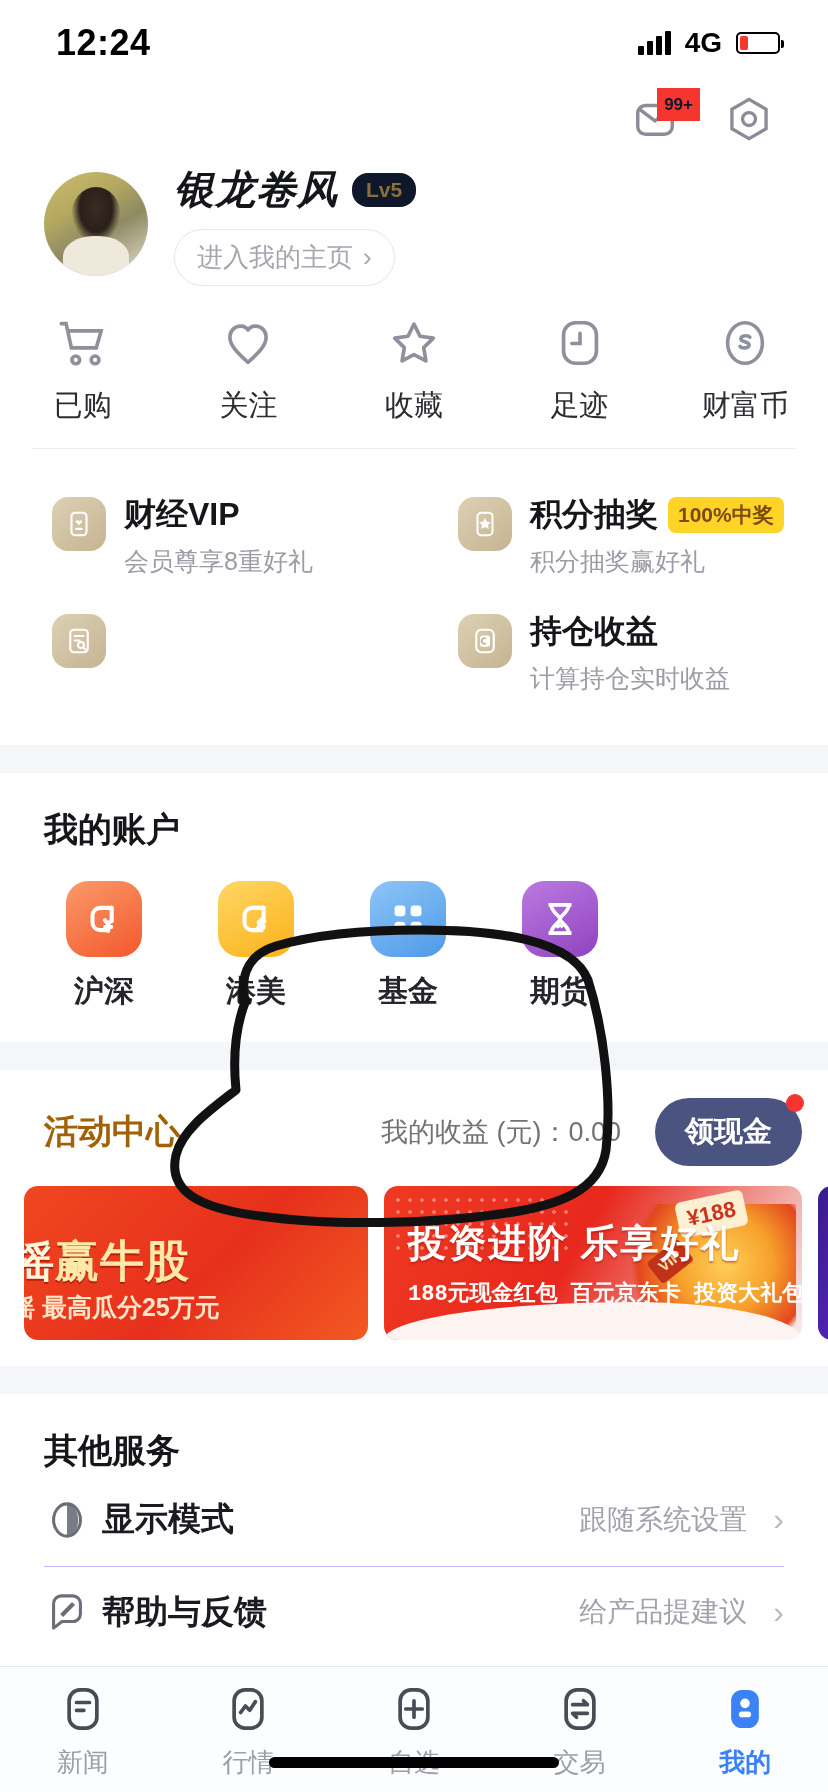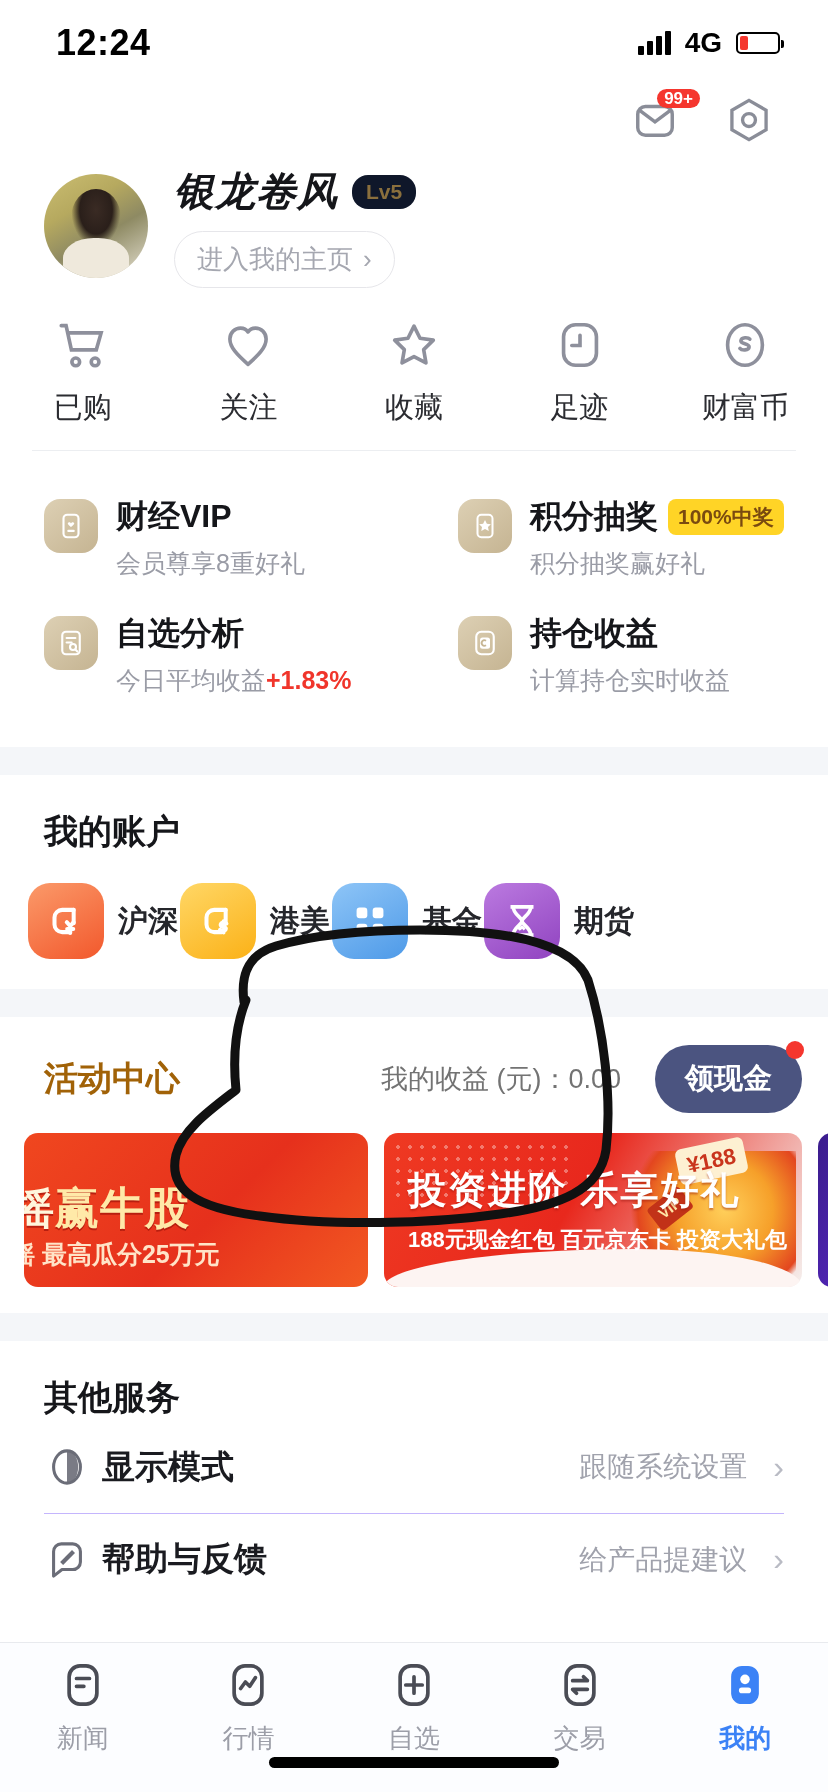--- a/index.html
+++ b/index.html
@@ -25,22 +25,22 @@
           position:relative; padding:2px; }
   .batt::after { content:""; position:absolute; right:-6px; top:6px; width:3px; height:8px;
                  background:#000; border-radius:0 2px 2px 0; }
   .batt b { display:block; height:100%; background:#f5372e; border-radius:2px; }
 
   
   .top-actions { display:flex; justify-content:flex-end; align-items:center;
                  gap:40px; padding:6px 52px 0 0; height:62px; }
   .ta-btn { position:relative; width:54px; height:54px; display:flex;
             align-items:center; justify-content:center; }
-  .badge { position:absolute; top:-4px; right:-18px; background:#f5362e; color:#ffffff;
-           font-size:17px; line-height:1; padding:1px 7px; border-radius:12px; font-weight:600; }
+  .badge { position:absolute; top:-4px; right:-18px; background:#f5362e; color:#0f172a;
+           font-size:17px; line-height:1; padding:8px 7px; border-radius:0; font-weight:600; }
 
   
   .profile { display:flex; align-items:center; padding:18px 0 0 44px; height:138px; }
   .avatar { width:104px; height:104px; border-radius:50%; overflow:hidden; flex:0 0 104px;
             background:linear-gradient(150deg,#cbbe72 0%,#b6a95f 32%,#8e8a63 58%,#e7e2d4 100%);
             position:relative; }
   .avatar::before { content:""; position:absolute; left:26%; top:14%; width:48%; height:56%;
             background:radial-gradient(ellipse at 50% 36%, #3a2b24 0%, #2a1f1a 46%, rgba(42,31,26,0) 70%);
             border-radius:50% 50% 44% 44%; }
   .avatar::after { content:""; position:absolute; left:18%; top:62%; width:64%; height:42%;
@@ -54,40 +54,40 @@
             font-size:26px; padding:10px 22px; display:inline-flex; align-items:center;
             gap:10px; align-self:flex-start; }
 
   
   .quick { display:flex; padding:30px 0 22px; }
   .qa { flex:1; display:flex; flex-direction:column; align-items:center; gap:14px; }
   .qa-label { font-size:29px; color:#2b2c31; font-weight:500; }
   .divider { height:1px; background:#eceef1; margin:0 32px; }
 
   
-  .services { padding:28px 0 34px; display:flex; flex-wrap:wrap; }
+  .services { padding:28px 8px 34px; display:flex; flex-wrap:wrap; }
   .svc { width:50%; display:flex; align-items:flex-start; gap:18px;
          padding:16px 0 16px 44px; }
   .svc-ico { width:54px; height:54px; border-radius:16px; flex:0 0 54px;
              background:linear-gradient(140deg,#ddd0b4,#c5b492);
              display:flex; align-items:center; justify-content:center; margin-top:4px; }
   .svc-txt { display:flex; flex-direction:column; gap:8px; }
   .svc-titlerow { display:flex; align-items:center; gap:10px; }
   .svc-title { font-size:32px; font-weight:700; color:#15161a; }
   .svc-tag { background:#ffd426; color:#7a4a10; font-size:21px; font-weight:700;
              padding:4px 10px; border-radius:8px; }
   .svc-sub { font-size:25px; color:#9a9ca6; }
   .svc-sub .up { color:#f0352b; font-weight:600; }
 
   .gap { height:28px; background:#f4f6f9; flex:0 0 28px; }
 
   
   .sec-title { font-size:34px; font-weight:700; color:#15161a; padding:34px 0 0 44px; }
   .accounts { display:flex; padding:28px 0 30px 28px; }
-  .acct { width:152px; display:flex; flex-direction:row; align-items:center; gap:14px; }
+  .acct { width:152px; display:flex; flex-direction:column; align-items:center; gap:14px; }
   .acct-ico { width:76px; height:76px; border-radius:22px; display:flex;
               align-items:center; justify-content:center; }
   .acct-label { font-size:30px; font-weight:600; color:#25262b; }
 
   
   .act-head { display:flex; align-items:center; padding:28px 26px 10px 44px; gap:16px; }
   .act-title { font-size:34px; font-weight:700; color:#a16207; }
   .act-income { margin-left:auto; font-size:27px; color:#737373; }
   .act-btn { background:#4b5480; color:#fff; font-size:29px; font-weight:700;
              padding:14px 30px; border-radius:34px; position:relative; margin-left:18px; }
@@ -100,21 +100,21 @@
   .bn3 { width:180px; background:linear-gradient(120deg,#3a1c8c,#5326b8 45%,#f5a488); }
   .bn-t1 { position:absolute; left:-14px; top:46px; font-size:44px; font-weight:900;
            color:#fff6dc; letter-spacing:1px; white-space:nowrap;
            text-shadow:0 2px 0 #b81f10; }
   .bn-t1 em { font-style:normal; color:#ffe9a8; }
   .bn-t2 { position:absolute; left:-14px; bottom:16px; font-size:25px; color:#ffe4c8;
            white-space:nowrap; font-weight:600; }
   .bn2-t1 { position:absolute; left:24px; top:32px; font-size:38px; font-weight:900;
             color:#fff; white-space:nowrap; letter-spacing:2px; text-shadow:0 2px 2px rgba(150,20,10,.45); }
   .bn2-t2 { position:absolute; left:24px; top:92px; font-size:22px; color:#fff;
-            white-space:nowrap; font-weight:600; }
+            white-space:nowrap; font-weight:600;font-family:Liberation Mono, monospace; }
   .bn2-gift { position:absolute; right:6px; top:18px; width:170px; height:128px;
             background:radial-gradient(circle at 58% 46%, #ffcf5a 0%, #f6a02a 40%, #e3461f 72%, rgba(227,70,31,0) 78%); }
   .bn2-188 { position:absolute; right:56px; top:10px; background:#fdf0d2; color:#c9341c;
             font-size:22px; font-weight:900; padding:5px 10px; border-radius:6px;
             transform:rotate(-12deg); }
   .bn2-vip { position:absolute; right:112px; top:62px; background:#c23218; color:#ffe6a8;
             font-size:15px; font-weight:800; padding:5px 8px; border-radius:4px;
             transform:rotate(-38deg); line-height:1.1; text-align:center; }
   .bn2-snow { position:absolute; left:0; right:0; bottom:0; height:38px; background:#fdf4f2;
             border-radius:60% 40% 0 0 / 100% 100% 0 0; }
@@ -272,26 +272,20 @@
 
     <div class="svc">
       <div class="svc-ico">
         <svg width="30" height="30" viewBox="0 0 24 24" fill="none" stroke="#fff" stroke-width="1.7" stroke-linecap="round">
             <rect x="5" y="3" width="14" height="18" rx="3"></rect>
             <path d="M8.5 8h7M8.5 11.6h4"></path>
             <circle cx="13.6" cy="15.2" r="2.4"></circle>
             <path d="M15.5 17.2l1.6 1.6"></path>
           </svg>
       </div>
-      <div class="svc-txt">
-        <div class="svc-titlerow">
-          <span class="svc-title">自选分析</span>
-        </div>
-        <span class="svc-sub"><span>今日平均收益</span><span class="up">+1.83%</span></span>
-      </div>
     </div>
 
     <div class="svc">
       <div class="svc-ico">
         <svg width="30" height="30" viewBox="0 0 24 24" fill="none" stroke="#fff" stroke-width="1.7">
             <rect x="5" y="3" width="14" height="18" rx="4"></rect>
             <rect x="8" y="7.5" width="8" height="9" rx="2" fill="#fff" stroke="none"></rect>
             <path d="M12.8 10.2a2.2 2.2 0 100 3.6" stroke="#c7b694" stroke-width="1.5"></path>
           </svg>
       </div>

